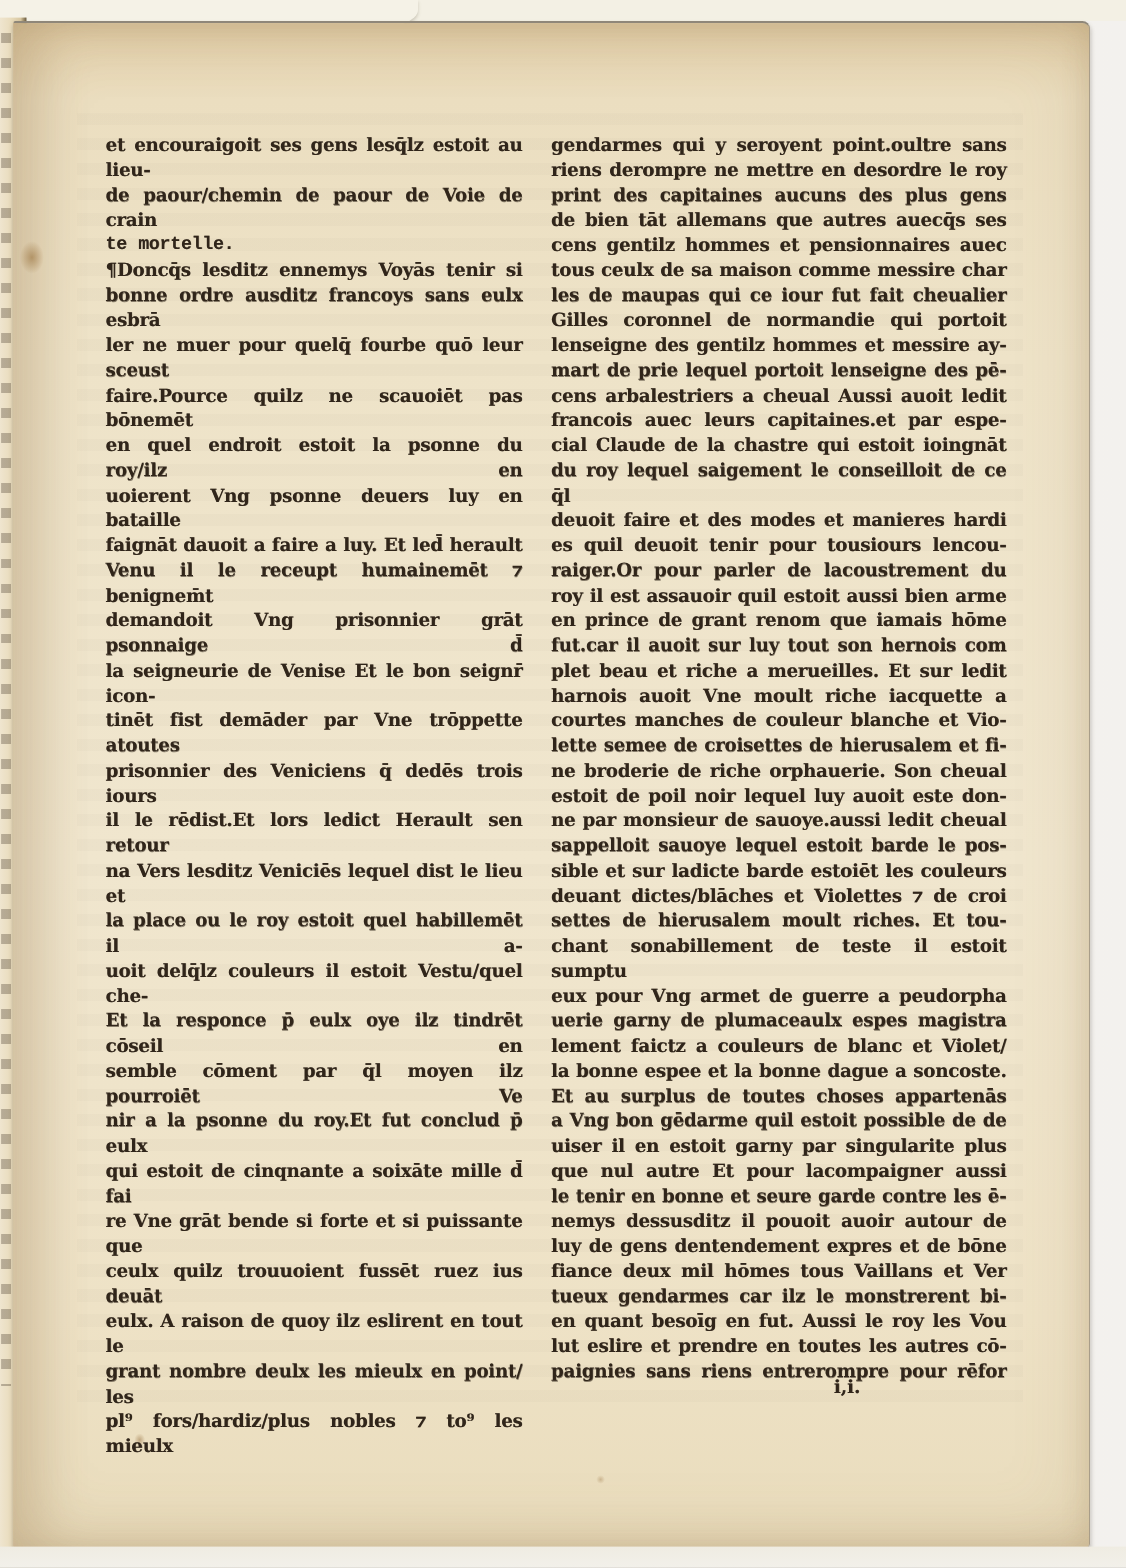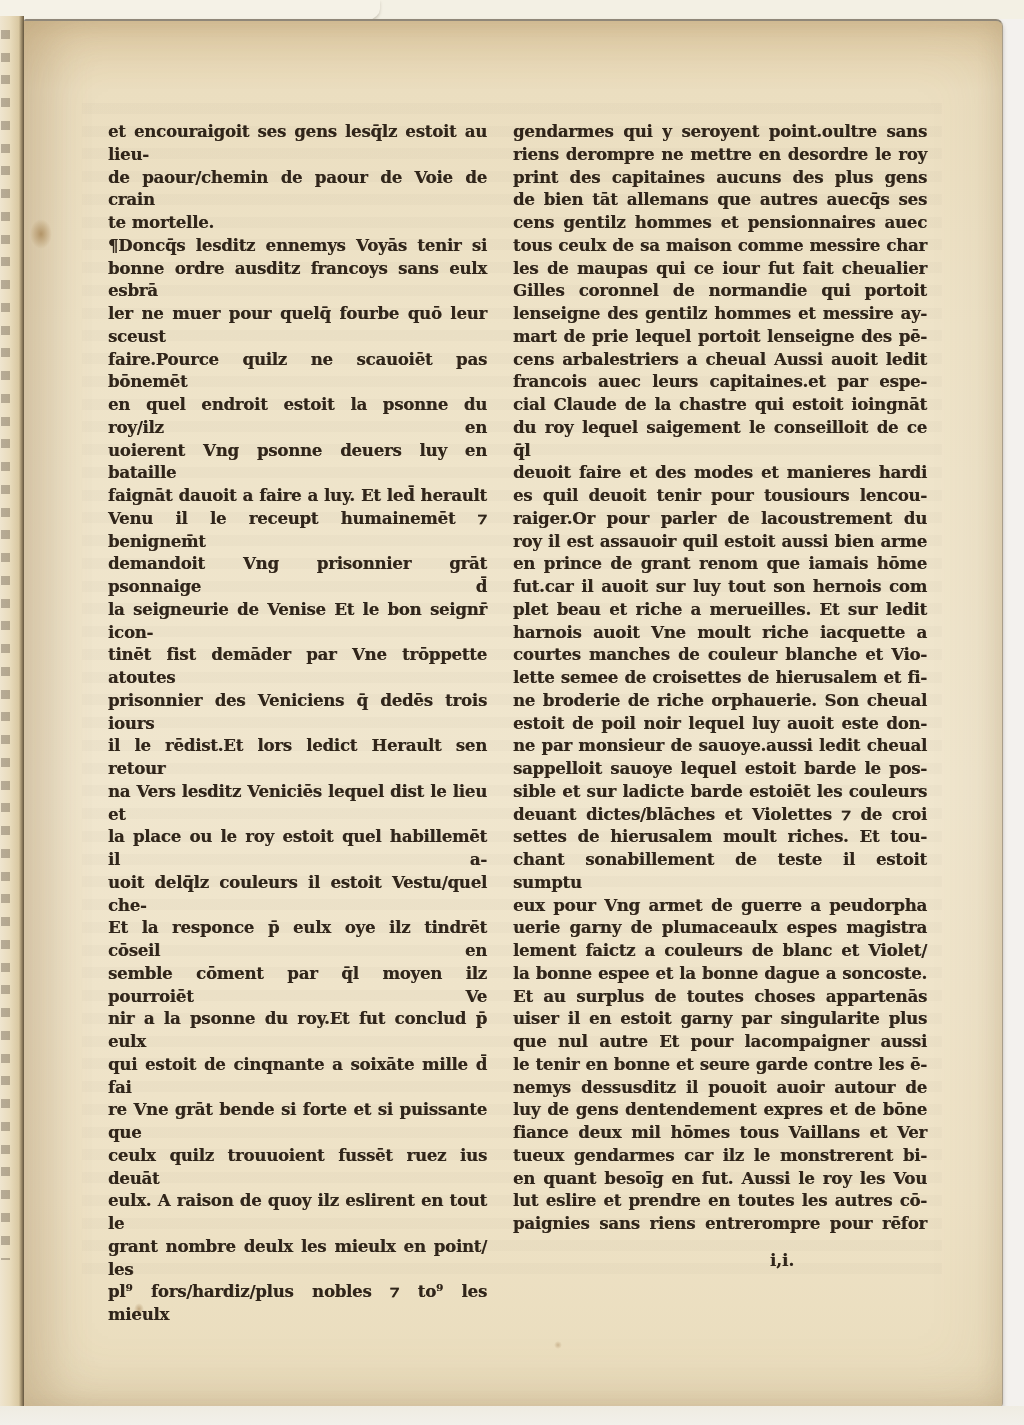--- a/index.html
+++ b/index.html
@@ -15,21 +15,21 @@
   .bottom-strip{position:absolute;left:0;top:1406px;width:1024px;height:19px;
     background:linear-gradient(180deg,#efece2,#f2f0ea);}
   
   .left-edge{position:absolute;left:0;top:16px;width:24px;height:1394px;
     background:linear-gradient(90deg,#efe5cf 0%,#e9dcbd 40%,#d9c8a2 78%,#b7a57f 92%,#8f8163 100%);}
   .left-edge .fragments{position:absolute;left:1px;top:14px;width:9px;height:1230px;opacity:.55;
     background:repeating-linear-gradient(to bottom,rgba(55,42,28,.55) 0 9px,transparent 9px 22.75px);}
   .left-edge .crease{position:absolute;right:0;top:0;width:5px;height:100%;
     background:linear-gradient(90deg,transparent,rgba(60,45,25,.45));}
   
-  .page{position:absolute;left:24px;top:19px;width:978px;height:1386px;
+  .page{position:absolute;left:12px;top:19px;width:978px;height:1386px;
     background:linear-gradient(180deg,#e3d0aa 0%,#ebdec0 5%,#eee3c8 22%,#f0e6ce 55%,#eee2c6 85%,#e9dcbc 100%);
     border-top:2px solid #8f8779;border-right:1px solid #a89d89;
     border-radius:2px 7px 4px 2px;
     box-shadow:inset 0 0 70px rgba(150,115,70,.18), inset 28px 0 42px rgba(140,105,60,.20),
                inset -8px 0 18px rgba(150,120,80,.12), 0 3px 4px rgba(80,70,55,.30);}
   
   .bleed{position:absolute;left:58px;top:82px;width:860px;height:1180px;opacity:.5;
     background:repeating-linear-gradient(to bottom,rgba(125,115,98,.07) 0 11px,transparent 11px 22.75px);}
   .stain{position:absolute;border-radius:50%;}
   .stain.s1{left:6px;top:198px;width:22px;height:30px;
@@ -39,21 +39,21 @@
   .stain.s3{left:530px;top:1320px;width:8px;height:8px;
     background:radial-gradient(ellipse at center,rgba(150,110,60,.35),rgba(150,110,60,0) 70%);}
   
   .textblock{position:absolute;left:84px;top:99px;display:flex;gap:26px;}
   .col{color:#30251a;font-weight:700;font-size:16.6px;line-height:22.75px;
     letter-spacing:-0.25px;word-spacing:0.5px;
     text-shadow:0.3px 0.3px 0 rgba(48,37,26,.55);}
   .col-left{width:379px;}
   .col-right{width:414px;}
   .line{text-align:justify;text-align-last:justify;white-space:normal;}
-  .line.noJust{text-align-last:left;}
+  .line.noJust{text-align-last:left;font-family:Liberation Mono, monospace;}
   .sig-line{margin-top:1px;padding-left:256px;font-size:16.6px;line-height:22.75px;
     color:#30251a;font-weight:700;text-shadow:0.3px 0.3px 0 rgba(48,37,26,.55);}
 </style>
 </head>
 <body>
 
 <div class="top-strip"></div>
 <div class="top-curl"></div>
 
 <div class="left-edge">
@@ -129,20 +129,21 @@
         <div class="line">sappelloit sauoye lequel estoit barde le pos-</div>
         <div class="line">sible et sur ladicte barde estoiēt les couleurs</div>
         <div class="line">deuant dictes/blāches et Violettes ⁊ de croi</div>
         <div class="line">settes de hierusalem moult riches. Et tou-</div>
         <div class="line">chant sonabillement de teste il estoit sumptu</div>
         <div class="line">eux pour Vng armet de guerre a peudorpha</div>
         <div class="line">uerie garny de plumaceaulx espes magistra</div>
         <div class="line">lement faictz a couleurs de blanc et Violet/</div>
         <div class="line">la bonne  espee et la bonne dague a soncoste.</div>
         <div class="line">Et au surplus de toutes choses appartenās</div>
+        <div class="line">a Vng bon gēdarme quil estoit possible de de</div>
         <div class="line">uiser il en estoit garny par singularite plus</div>
         <div class="line">que nul autre Et pour lacompaigner aussi</div>
         <div class="line">le tenir en bonne et seure garde contre les ē-</div>
         <div class="line">nemys dessusditz il pouoit auoir  autour de</div>
         <div class="line">luy de gens dentendement expres et de bōne</div>
         <div class="line">fiance deux mil hōmes tous Vaillans et Ver</div>
         <div class="line">tueux gendarmes car ilz le monstrerent bi-</div>
         <div class="line">en quant besoīg en fut. Aussi le roy les Vou</div>
         <div class="line">lut eslire et prendre en toutes les autres cō-</div>
         <div class="line">paignies sans riens entrerompre pour rēfor</div>

